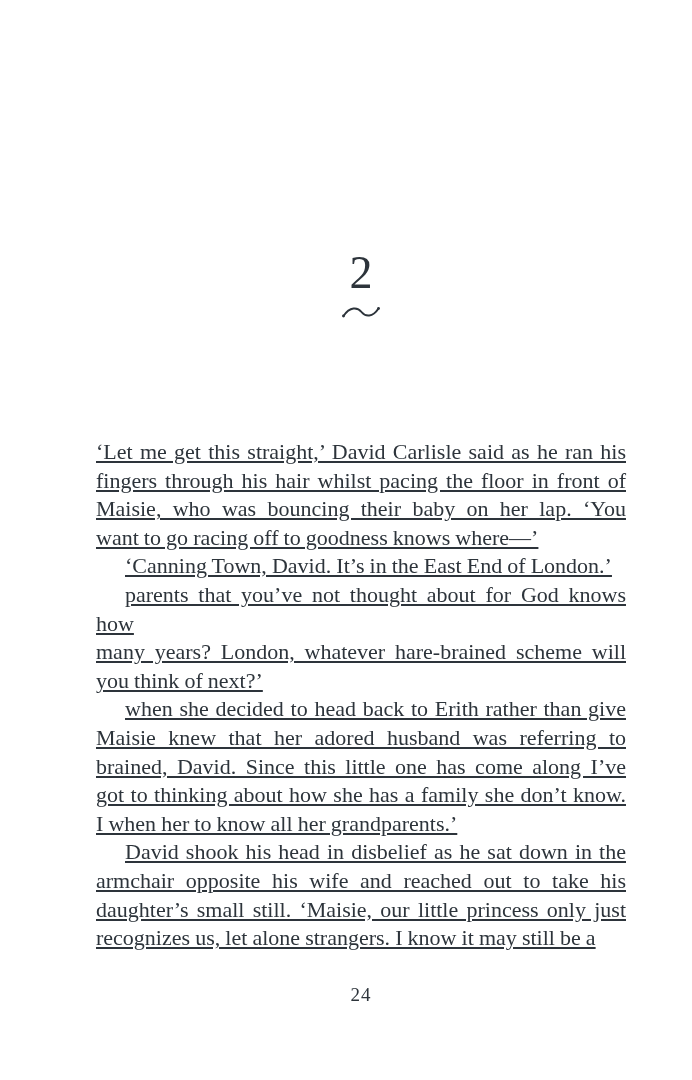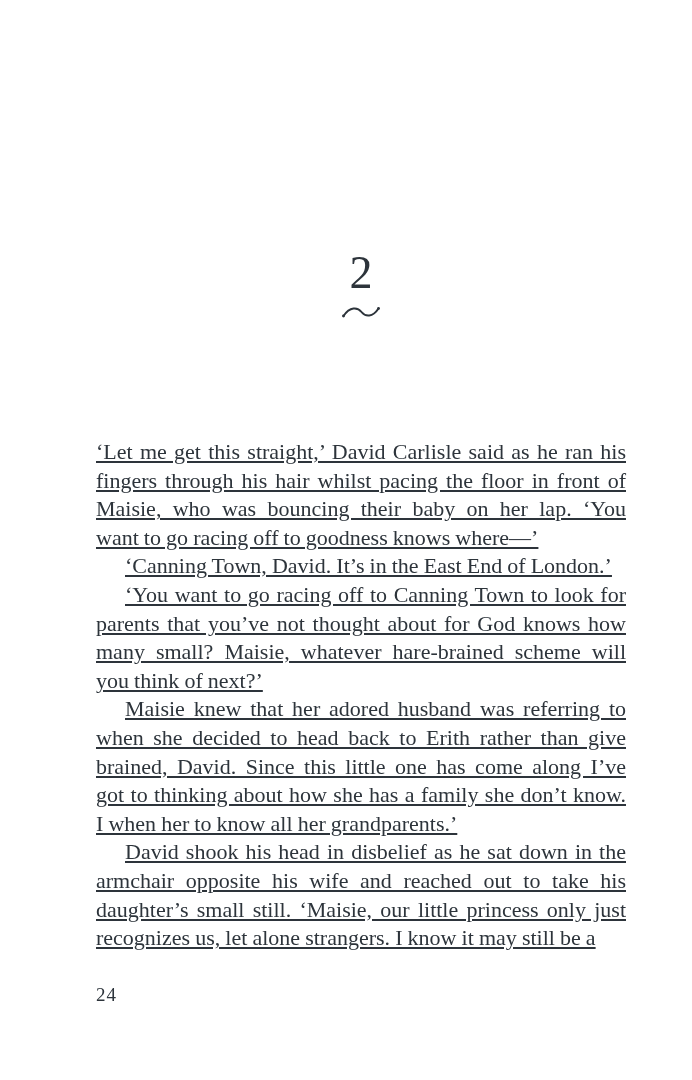--- a/index.html
+++ b/index.html
@@ -52,20 +52,21 @@
     text-align-last: left;
   }
   .para.indent .line:first-child {
     text-indent: 29px;
   }
   .page-number {
     position: absolute;
     left: 96px;
     top: 984px;
     width: 530px;
+    text-align: center;
     font-size: 19px;
     line-height: 22px;
     letter-spacing: 1px;
   }
 </style>
 </head>
 <body>
 
 <div class="page">
 
@@ -84,28 +85,27 @@
       <div class="para">
         <div class="line">‘Let me get this straight,’ David Carlisle said as he ran his</div>
         <div class="line">fingers through his hair whilst pacing the floor in front of</div>
         <div class="line">Maisie, who was bouncing their baby on her lap. ‘You</div>
         <div class="line last">want to go racing off to goodness knows where—’</div>
       </div>
       <div class="para indent">
         <div class="line last">‘Canning Town, David. It’s in the East End of London.’</div>
       </div>
       <div class="para indent">
-        <div class="line">‘You want to go racing off to Canning Town to look for</div>
         <div class="line">parents that you’ve not thought about for God knows how</div>
-        <div class="line">many small? Maisie, whatever hare-brained scheme will</div>
+        <div class="line">many years? London, whatever hare-brained scheme will</div>
         <div class="line last">you think of next?’</div>
       </div>
       <div class="para indent">
+        <div class="line">when she decided to head back to Erith rather than give</div>
         <div class="line">Maisie knew that her adored husband was referring to</div>
-        <div class="line">when she decided to head back to Erith rather than give</div>
         <div class="line">brained, David. Since this little one has come along I’ve</div>
         <div class="line">got to thinking about how she has a family she don’t know.</div>
         <div class="line last">I when her to know all her grandparents.’</div>
       </div>
       <div class="para indent">
         <div class="line">David shook his head in disbelief as he sat down in the</div>
         <div class="line">armchair opposite his wife and reached out to take his</div>
         <div class="line">daughter’s small still. ‘Maisie, our little princess only just</div>
         <div class="line last">recognizes us, let alone strangers. I know it may still be a</div>
       </div>

